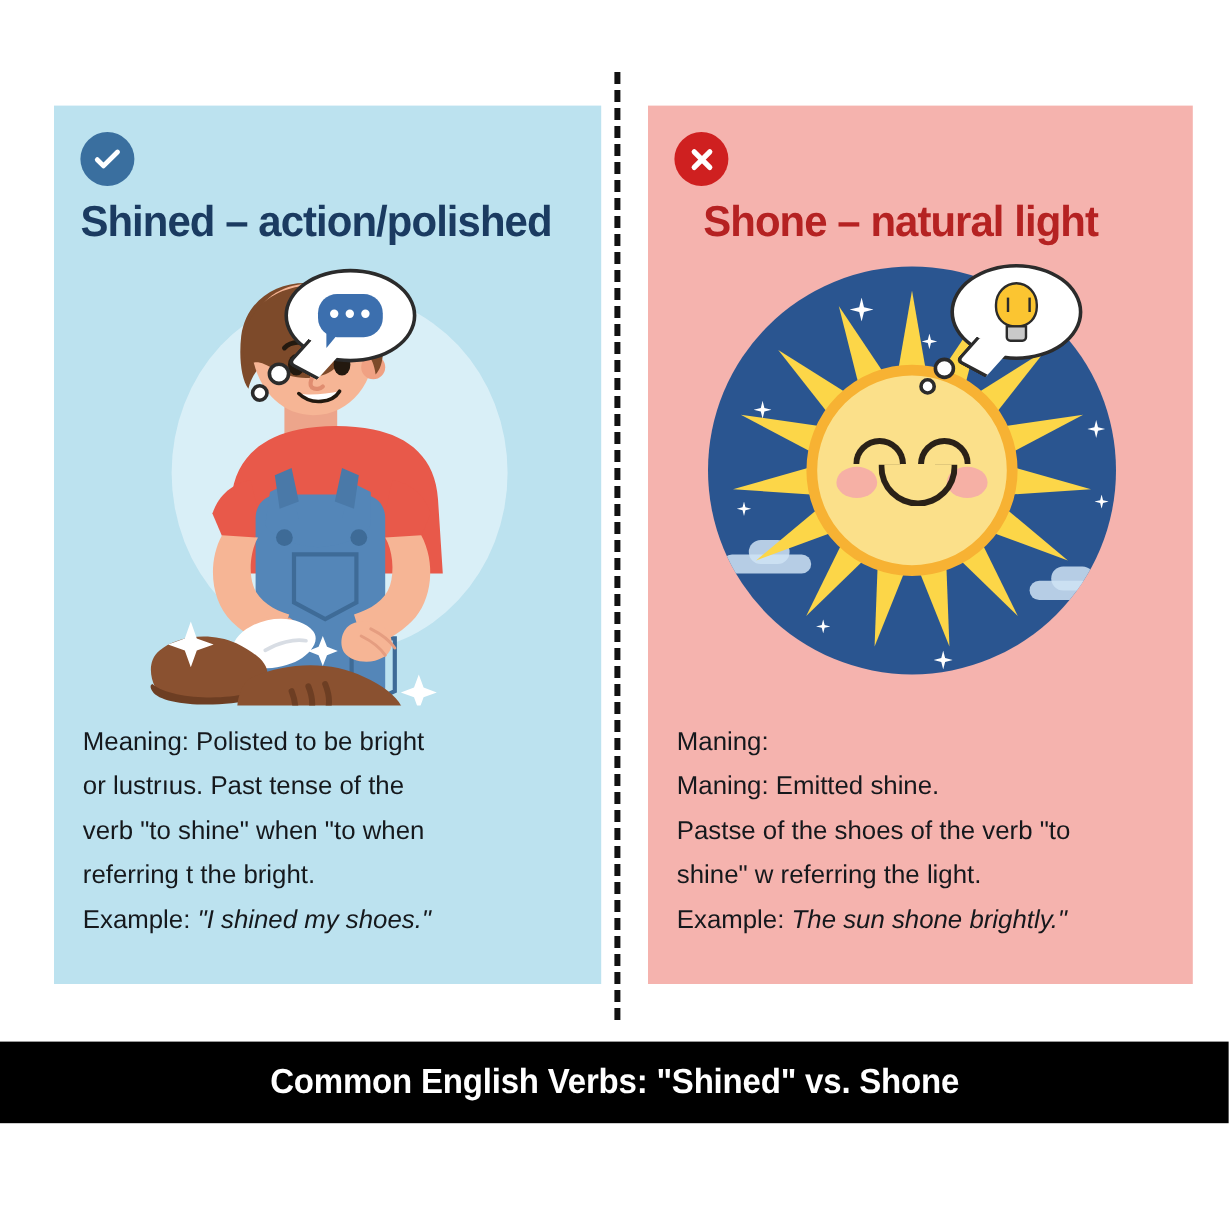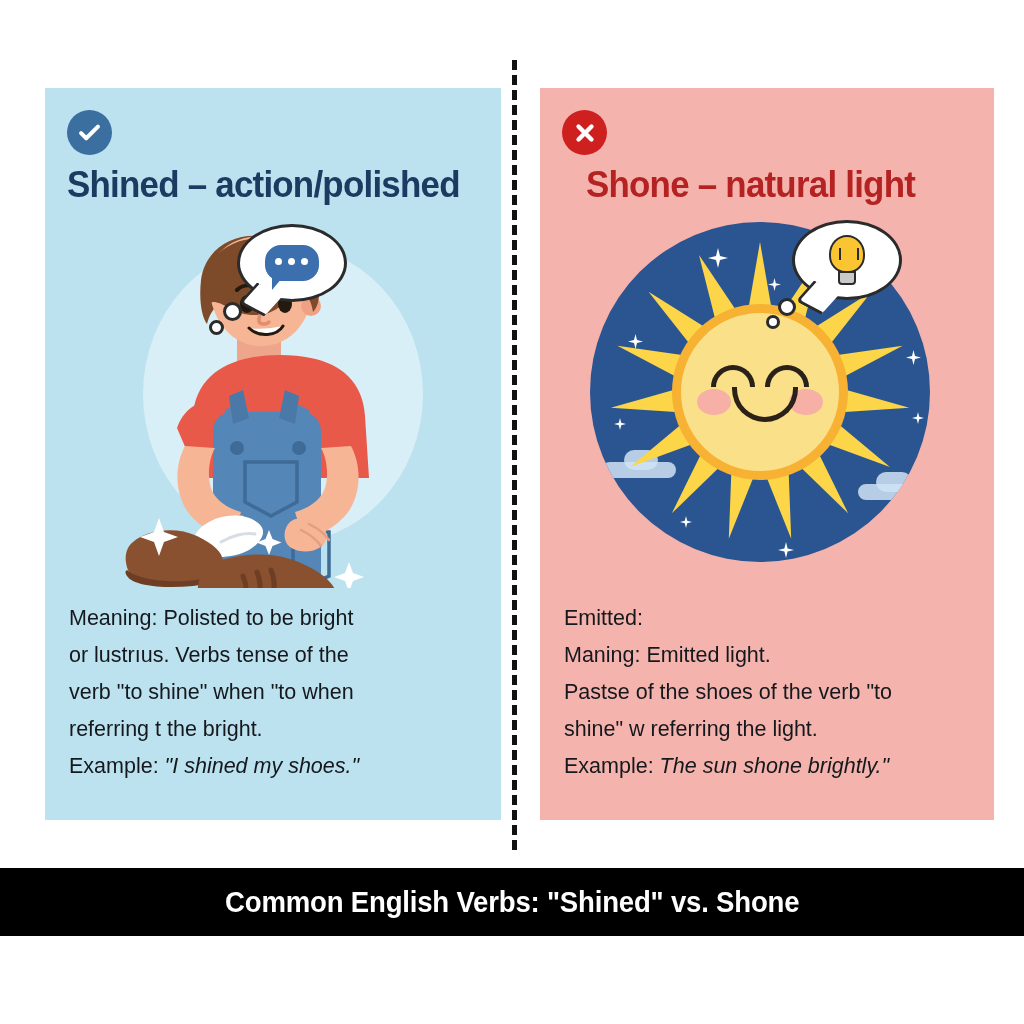--- a/index.html
+++ b/index.html
@@ -226,21 +226,21 @@
               <i></i>
           </span>
         </span>
       </div>
       <span class="dotlet d1"></span>
       <span class="dotlet d2"></span>
     </div>
 
     <div class="body-text">
       <p>Meaning: Polisted to be bright</p>
-      <p>or lustrıus. Verbs tense of the</p>
+      <p>or lustrıus. Past tense of the</p>
       <p>verb "to shine" when "to  when</p>
       <p>referring t the bright.</p>
       <p><span>Example: </span><span class="ex-em">"I shined my shoes."</span></p>
     </div>
   </div>
 
   <div class="divider"></div>
 
   <div class="card card-right">
 
@@ -301,22 +301,22 @@
           <span class="glass"></span>
             <span class="fil"></span>
             <span class="base"></span>
         </span>
       </div>
       <span class="dotlet r1"></span>
       <span class="dotlet r2"></span>
     </div>
 
     <div class="body-text">
-      <p>Emitted:</p>
-      <p>Maning: Emitted light.</p>
+      <p>Maning:</p>
+      <p>Maning: Emitted shine.</p>
       <p>Pastse of the shoes of the verb "to</p>
       <p>shine" w referring the light.</p>
       <p><span>Example: </span><span class="ex-em">The sun shone brightly."</span></p>
     </div>
   </div>
 
   <div class="banner">
     <span class="banner-text">Common English Verbs: "Shined" vs. Shone</span>
   </div>
 

